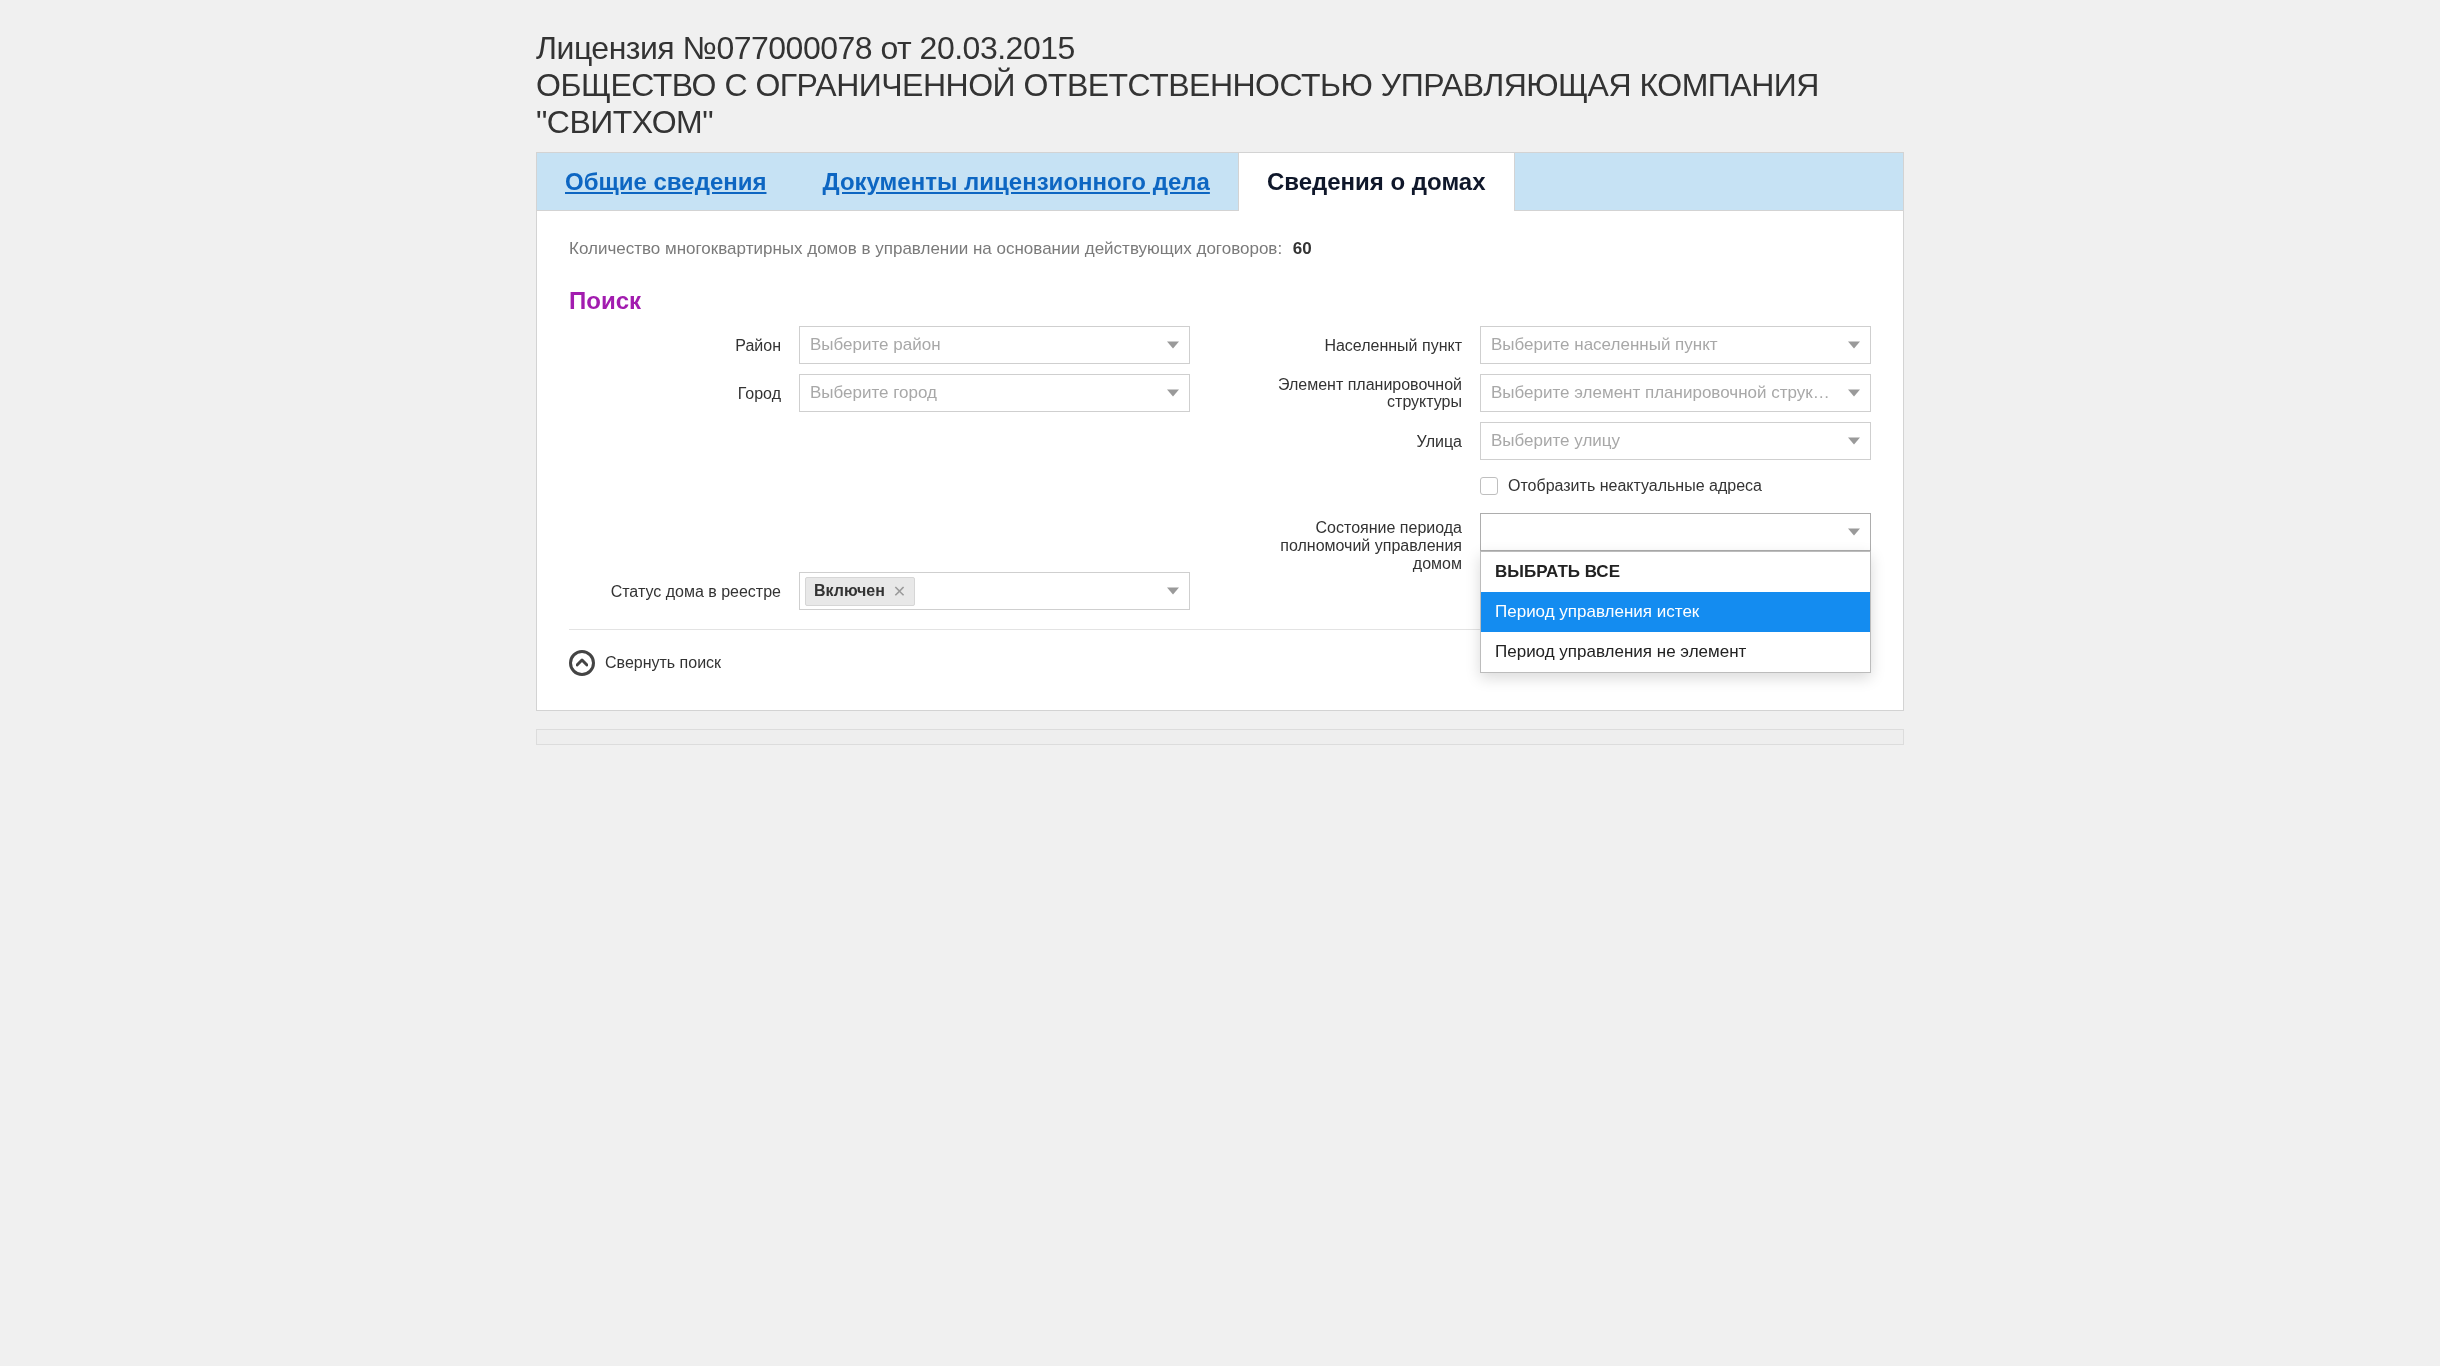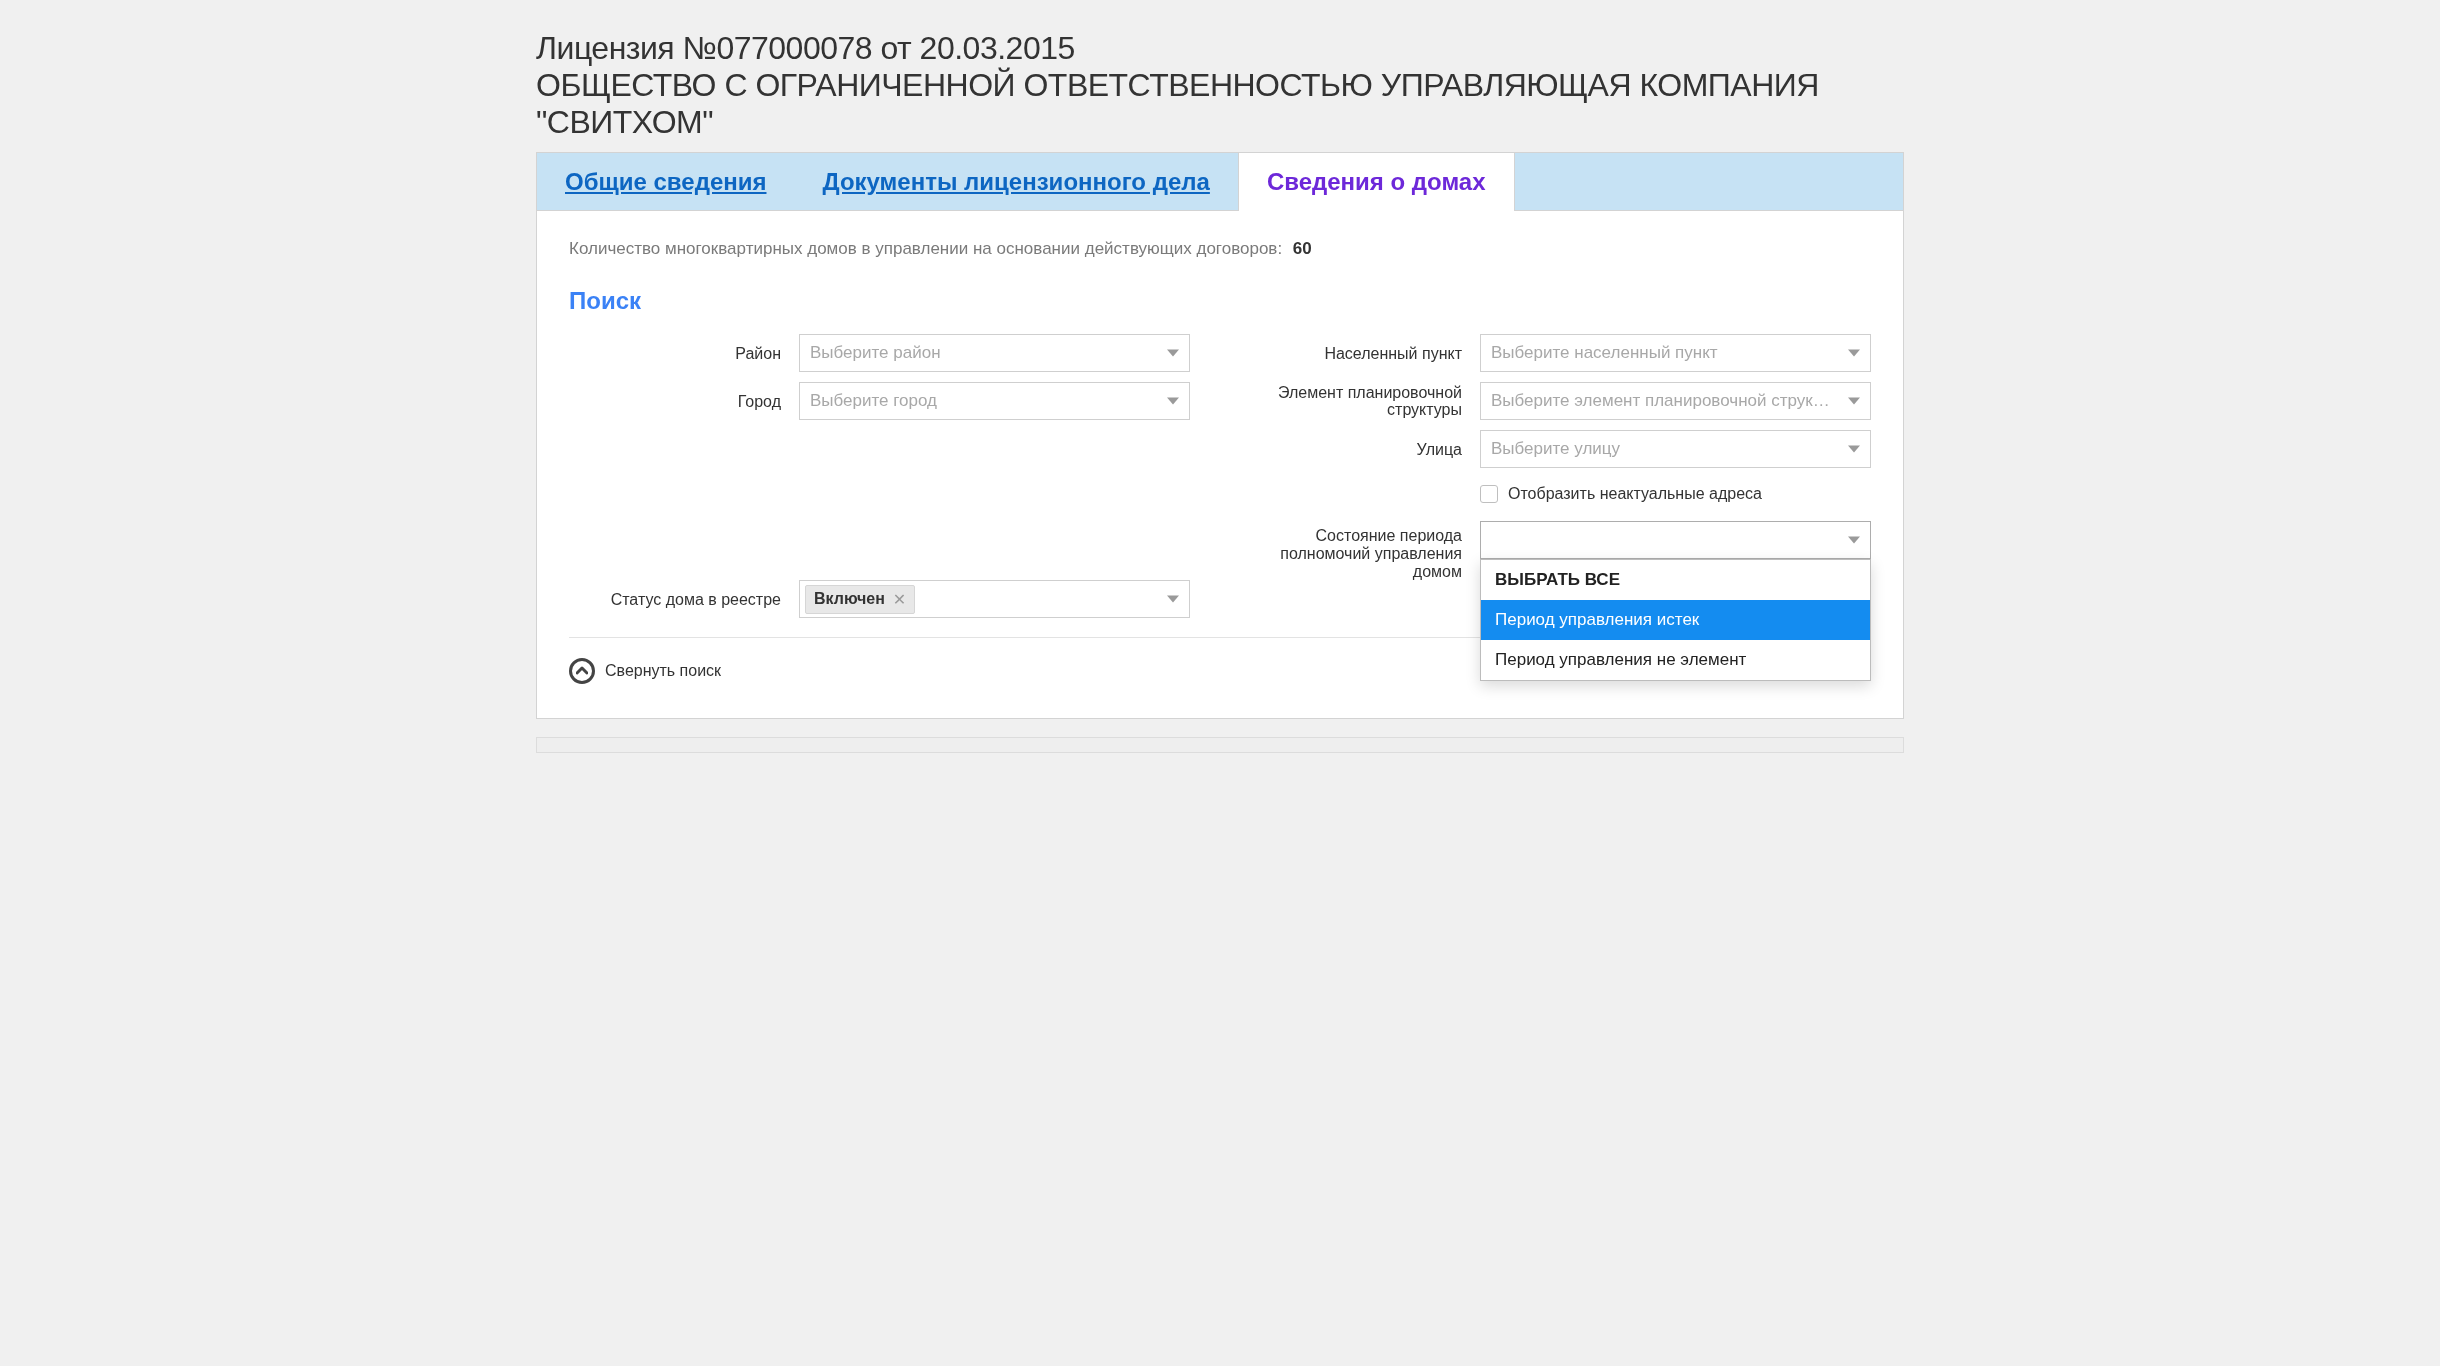--- a/index.html
+++ b/index.html
@@ -42,42 +42,42 @@
     display: flex;
     align-items: center;
     font-size: 24px;
     font-weight: 700;
     color: #0d66c2;
     text-decoration: underline;
     cursor: pointer;
   }
   .tab.active {
     background: #fff;
-    color: #6d28d9;
+    color: #0f172a;
     text-decoration: none;
     border-right: 1px solid #d3d3d3;
     border-left: 1px solid #d3d3d3;
     margin-bottom: -1px;
   }
   .tab:first-child.active { border-left: none; }
   .tab-content {
     background: #fff;
     padding: 28px 32px 34px 32px;
     position: relative;
   }
   .count-line {
     color: #7a7a7a;
     font-size: 17px;
   }
   .count-line .num { color: #333; font-weight: 700; margin-left: 6px; }
   .search-title {
-    color: #3b82f6;
+    color: #a21caf;
     font-size: 24px;
     font-weight: 700;
-    margin: 28px 0 14px 0;
+    margin: 28px 0 6px 0;
   }
   .form-grid {
     display: grid;
     grid-template-columns: 1fr 1fr;
     column-gap: 60px;
   }
   .form-row {
     display: flex;
     align-items: center;
     min-height: 48px;

